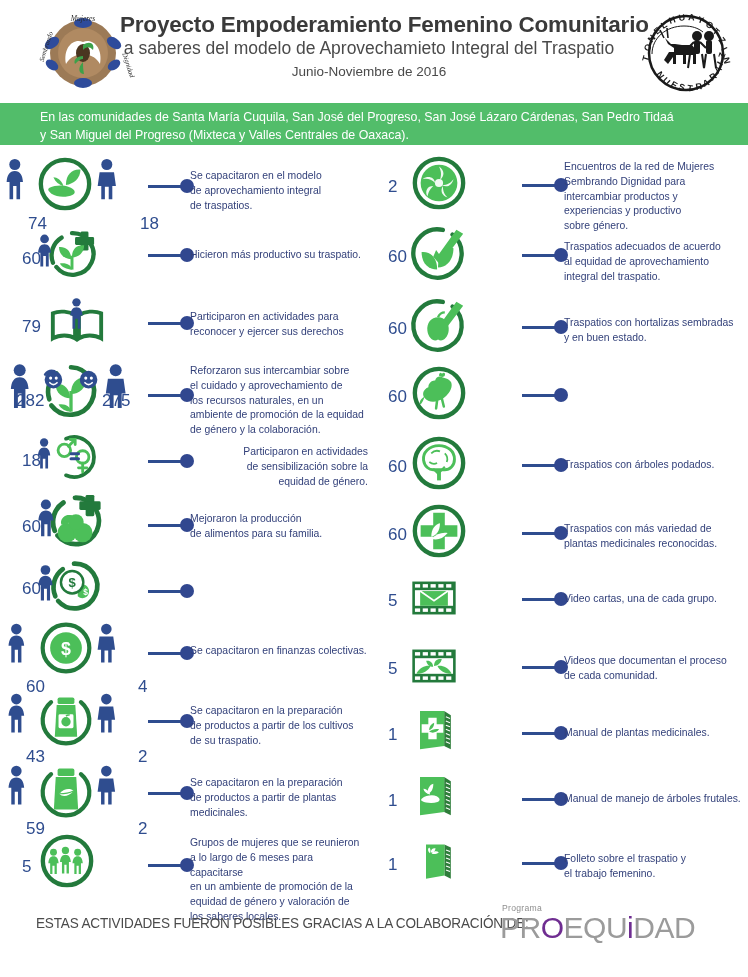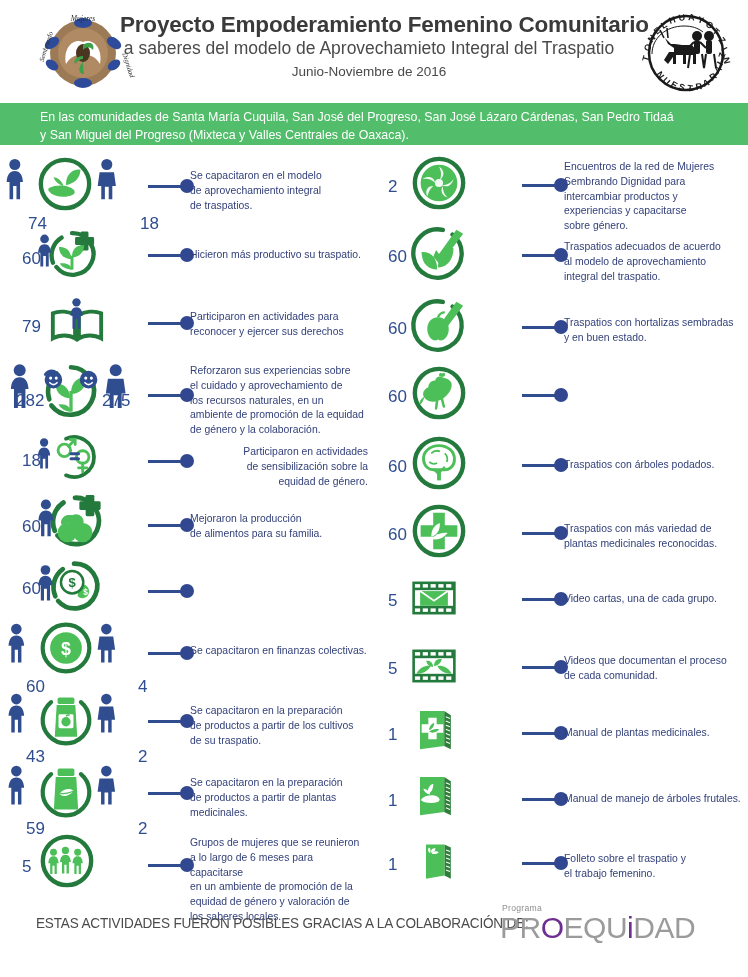--- a/index.html
+++ b/index.html
@@ -306,21 +306,21 @@
   </g>
       </svg>
         </div>
         <div class="num" style="left: 16px; top: 32px;">282</div>
         <div class="num" style="left: 102px; top: 32px;">275</div>
         <div class="connector" style="left: 148px; top: 28px; width: 46px;">
           <div class="line"></div>
           <div class="dot"></div>
         </div>
         <div class="label" style="left: 190px; top: 4px; width: 178px;">
-          <div>Reforzaron sus experiencias sobre</div>
+          <div>Reforzaron sus intercambiar sobre</div>
           <div>el cuidado y aprovechamiento de</div>
           <div>los recursos naturales, en un</div>
           <div>ambiente de promoción de la equidad</div>
           <div>de género y la colaboración.</div>
         </div>
       </div>
       <div class="row" style="top: 282px; height: 50px;">
         <div style="position: absolute; left: 46px; top: 0px; width: 50px; height: 50px;">
     <svg width="50" height="50" viewBox="0 0 60 60">
       <path d="M24 8 A24 24 0 1 1 24 52" fill="none" stroke="#237a3c" stroke-width="4.5" stroke-linecap="round"></path>
@@ -560,41 +560,41 @@
         </div>
         <div class="num" style="left: 14px; top: 24px;">2</div>
         <div class="connector" style="left: 148px; top: 24px; width: 46px;">
           <div class="line"></div>
           <div class="dot"></div>
         </div>
         <div class="label" style="left: 190px; top: 6px; width: 178px;">
           <div>Encuentros de la red de Mujeres</div>
           <div>Sembrando Dignidad para</div>
           <div>intercambiar productos y</div>
-          <div>experiencias y capacitarse</div>
+          <div>experiencias y productivo</div>
           <div>sobre género.</div>
         </div>
       </div>
       <div class="row" style="top: 74px; height: 58px;">
         <div style="position: absolute; left: 36px; top: 0px; width: 58px; height: 58px;">
     <svg width="58" height="58" viewBox="0 0 60 60">
       <path d="M44 11 A25 25 0 1 1 34 6.2" fill="none" stroke="#237a3c" stroke-width="4.5" stroke-linecap="round"></path>
       <path d="M24 34 L31 42 L55 10 L48 6 L30 31 L27 27 Z" fill="#4cbf59"></path>
       <path d="M29 44 C29 31 36 24 45 25 C45 37 38 45 29 45 Z" fill="#4cbf59"></path>
       <path d="M28 46 C28 35 21 28 12 29 C12 41 19 47 28 47 Z" fill="#4cbf59"></path>
     </svg>
         </div>
         <div class="num" style="left: 14px; top: 24px;">60</div>
         <div class="connector" style="left: 148px; top: 24px; width: 46px;">
           <div class="line"></div>
           <div class="dot"></div>
         </div>
         <div class="label" style="left: 190px; top: 16px; width: 178px;">
           <div>Traspatios adecuados de acuerdo</div>
-          <div>al modelo de aprovechamiento</div>
+          <div>al equidad de aprovechamiento</div>
           <div>integral del traspatio.</div>
         </div>
       </div>
       <div class="row" style="top: 146px; height: 58px;">
         <div style="position: absolute; left: 36px; top: 0px; width: 58px; height: 58px;">
     <svg width="58" height="58" viewBox="0 0 60 60">
       <path d="M44 11 A25 25 0 1 1 34 6.2" fill="none" stroke="#237a3c" stroke-width="4.5" stroke-linecap="round"></path>
       <path d="M24 34 L31 42 L55 10 L48 6 L30 31 L27 27 Z" fill="#4cbf59"></path>
       <path d="M29 22 C22 22 17 28 18 36 C19 44 25 48 29 45 C33 48 39 44 40 36 C41 28 36 22 29 22 Z" fill="#4cbf59"></path>
       <path d="M29 22 Q31 17 36 17" stroke="#4cbf59" stroke-width="2.4" fill="none"></path>

